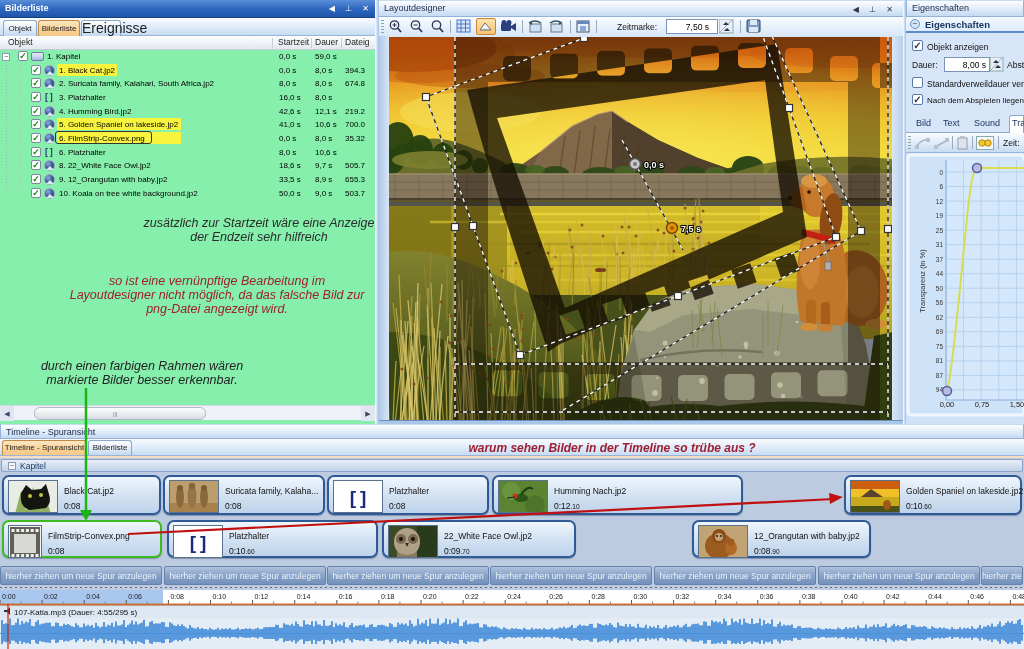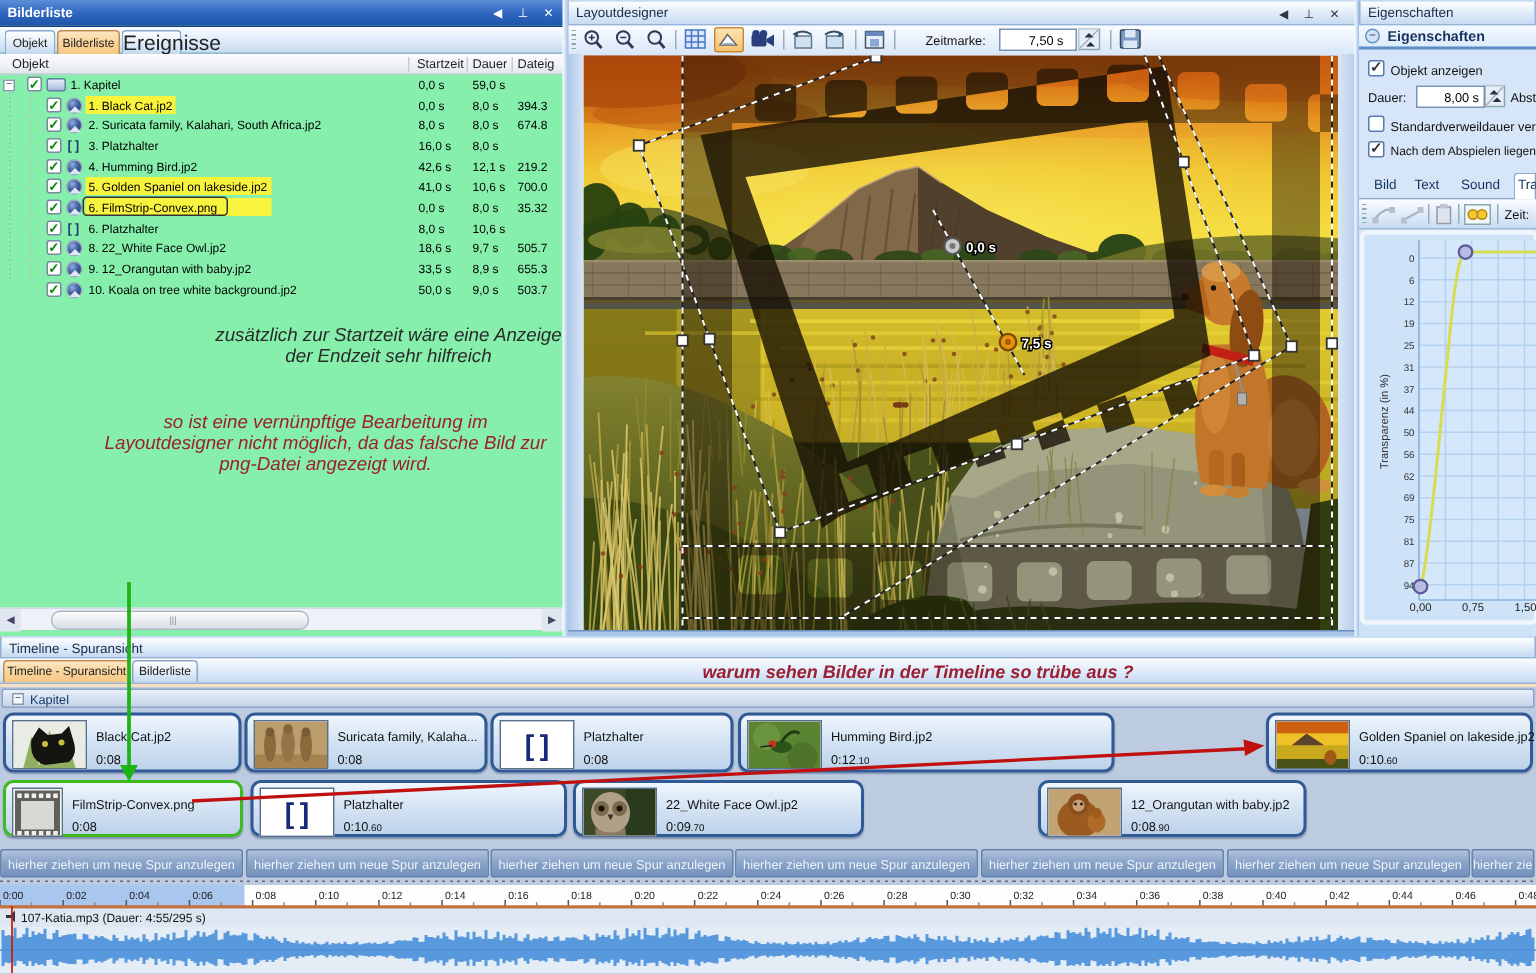--- a/index.html
+++ b/index.html
@@ -106,20 +106,21 @@
     <span class="cb" style="left:31px;top:188px">✓</span>
     <span class="ic" style="left:44px;top:188px"></span>
     <span class="itxt" style="left:59px;top:189px">10. Koala on tree white background.jp2</span>
     <span class="itxt" style="left:279px;top:189px">50,0 s</span>
     <span class="itxt" style="left:315px;top:189px">9,0 s</span>
     <span class="itxt" style="left:345px;top:189px">503.7</span>
     <div class="abs" style="left:6px;top:62px;width:1px;height:128px;background-image:repeating-linear-gradient(180deg,#aab 0 1px,transparent 1px 3px)"></div>
     <div class="abs" style="left:20px;top:62px;width:1px;height:128px;background-image:repeating-linear-gradient(180deg,#bbc 0 1px,transparent 1px 3px)"></div>
     <div class="ann abs" style="left:143px;top:216px;width:232px;color:#2b2b2b">zusätzlich zur Startzeit wäre eine Anzeige<br>der Endzeit sehr hilfreich</div>
     <div class="ann abs" style="left:65px;top:274px;width:304px;color:#9c1f32">so ist eine vernünpftige Bearbeitung im<br>Layoutdesigner nicht möglich, da das falsche Bild zur<br>png-Datei angezeigt wird.</div>
+    <div class="ann abs" style="left:40px;top:359px;width:204px;color:#222">durch einen farbigen Rahmen wären<br>markierte Bilder besser erkennbar.</div>
     <div class="abs" style="left:0;top:405px;width:378px;height:15px;background:#eef2f8;border-top:1px solid #d0d8e4">
       <div class="abs" style="left:0;top:0;width:14px;height:15px;background:#dfe6f0;color:#446;font-size:7px;text-align:center;line-height:15px">◀</div>
       <div class="abs" style="right:3px;top:0;width:14px;height:15px;background:#dfe6f0;color:#446;font-size:7px;text-align:center;line-height:15px">▶</div>
       <div class="abs" style="left:34px;top:1px;width:172px;height:13px;background:linear-gradient(180deg,#fdfdfd,#d8dde4);border:1px solid #b0b8c4;border-radius:6px">
         <span class="abs" style="left:78px;top:3px;font-size:6px;color:#889">|||</span>
       </div>
     </div>
   </div>
 <div class="abs" style="left:378px;top:0;width:528px;height:424px;background:#c4d8f0">
     <div class="titleI abs" style="left:0;top:0;width:528px;height:17px">Layoutdesigner<span style="position:absolute;right:8px;top:1px;font-size:8px;color:#334;letter-spacing:4px">◀ ⊥ ✕</span></div>
@@ -836,21 +837,21 @@
     <div class="titem" style="left:492px;top:51px;width:251px;height:40px;">
       <div class="th" style="width:50px;height:33px"><svg width="48" height="31">
           <rect width="100%" height="100%" fill="#5a8432"></rect>
           <circle cx="12" cy="10" r="9" fill="#6e9840" opacity="0.8"></circle>
           <circle cx="36" cy="24" r="10" fill="#4a7028" opacity="0.8"></circle>
           <ellipse cx="22" cy="17" rx="7" ry="4" fill="#2a5418"></ellipse>
           <circle cx="16" cy="15" r="2.5" fill="#cc3320"></circle>
           <path d="M22 14 Q28 4 34 8" stroke="#1e3c10" stroke-width="2" fill="none"></path>
           <line x1="16" y1="16" x2="8" y2="17" stroke="#222" stroke-width="1"></line>
         </svg></div>
-      <span class="tt" style="left:60px">Humming Bird.jp2</span>
+      <span class="tt" style="left:60px">Humming Nach.jp2</span>
       <span class="dd" style="left:60px">0:12<span class="small">.10</span></span>
     </div>
     <div class="titem" style="left:844px;top:51px;width:178px;height:40px;">
       <div class="th" style="width:50px;height:33px"><svg width="48" height="31">
           <rect width="100%" height="100%" fill="#e8a020"></rect>
           <rect y="0" width="100%" height="8" fill="#cc6010"></rect>
           <rect y="8" width="100%" height="8" fill="#f0c028"></rect>
           <path d="M10 16 L20 8 L32 16 Z" fill="#5a4430"></path>
           <rect y="16" width="100%" height="9" fill="#c8a81c"></rect>
           <rect y="25" width="100%" height="9" fill="#4a5218"></rect>

